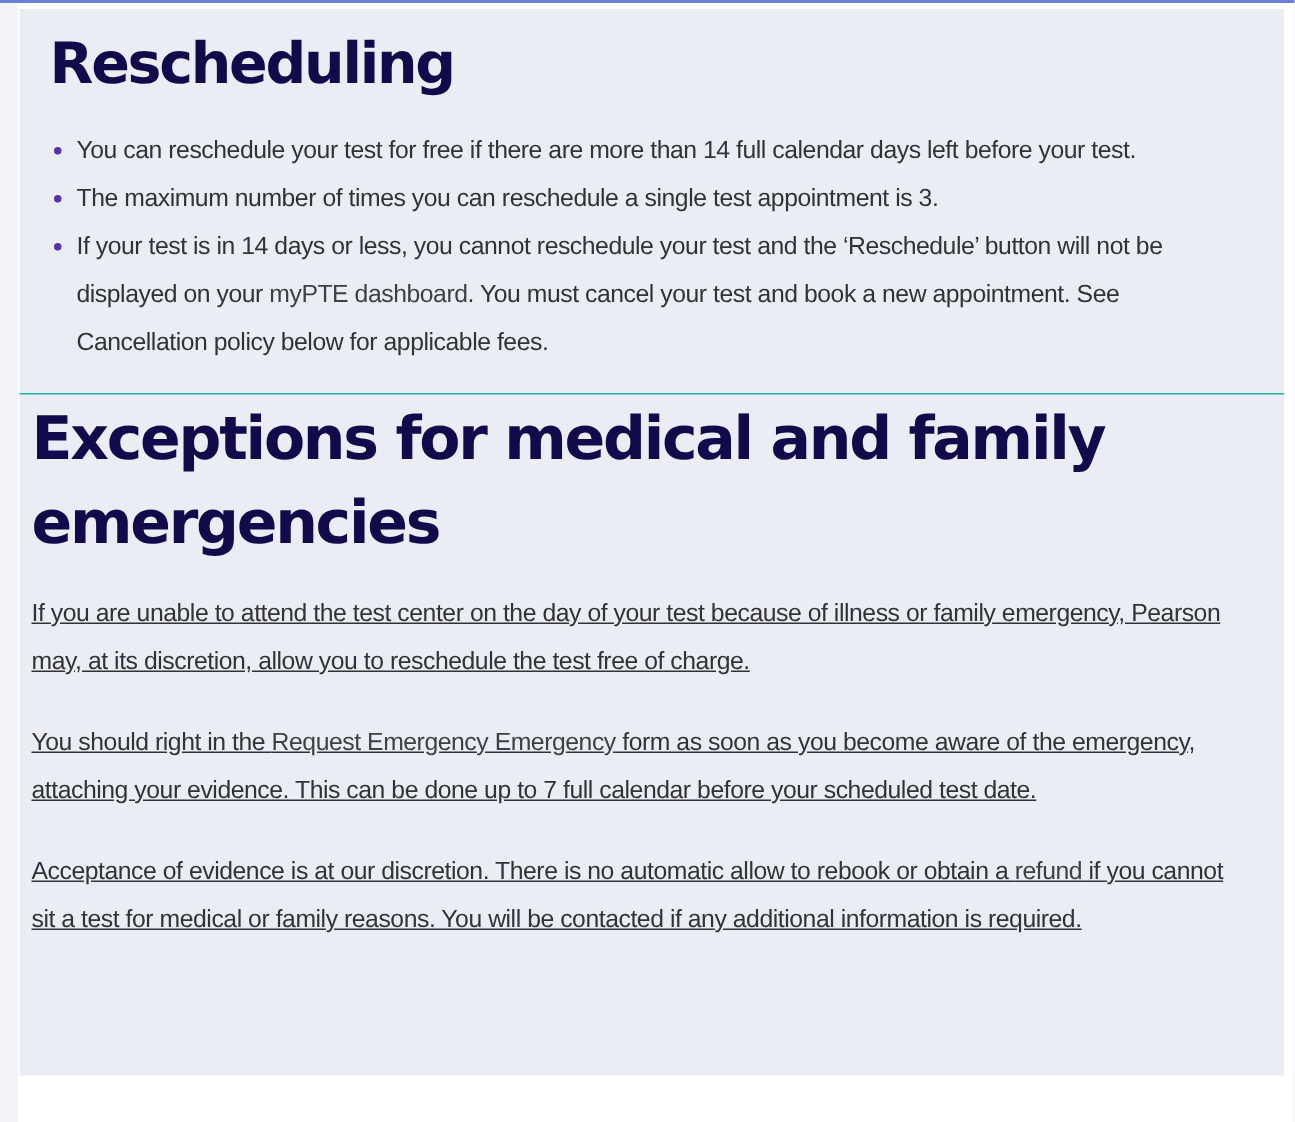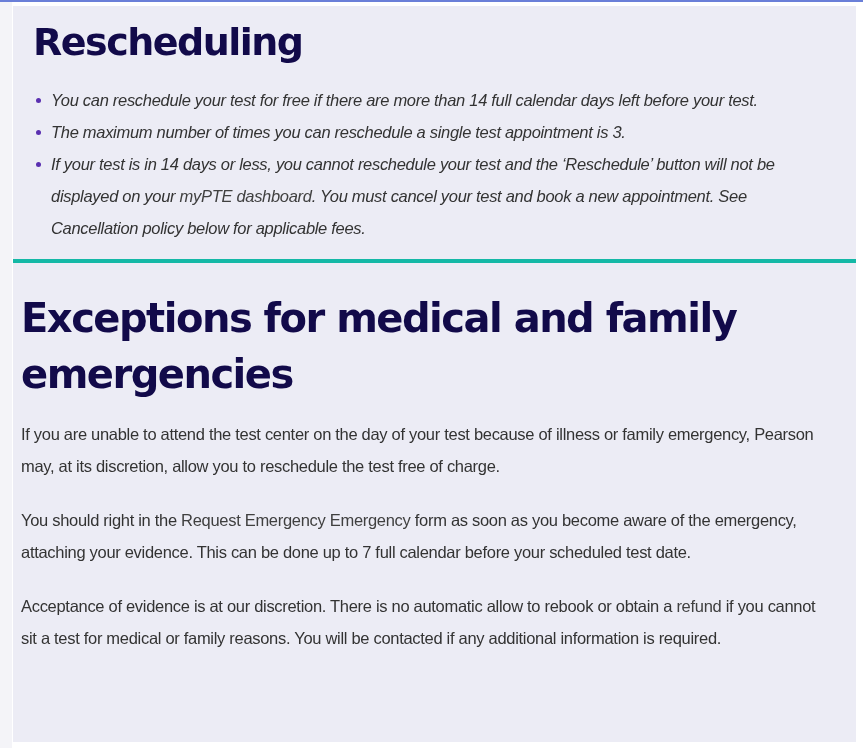--- a/index.html
+++ b/index.html
@@ -14,40 +14,41 @@
     background: #6a7fd8;
   }
   .leftstrip {
     position: absolute; left: 0; top: 2px; width: 12px; height: 746px;
     background: #f4f4f8;
   }
   .panel {
     position: absolute; left: 13px; top: 6px; width: 843px;
     background: #ececf5;
   }
-  .section1 { padding: 12px 20px 10px 20px; border-bottom: 4px solid #14b8a6; height: 257px; box-sizing: border-box; }
-  .section2 { padding: 2px 24px 10px 8px; height: 454px; box-sizing: border-box; margin-top: 25px; }
+  .section1 { padding: 12px 20px 10px 20px; border-bottom: 1px solid #14b8a6; height: 257px; box-sizing: border-box; }
+  .section2 { padding: 2px 24px 10px 8px; height: 454px; box-sizing: border-box; }
   h1 {
     margin: 0; color: #120a4a; font-weight: 600;
     font-family: "DejaVu Sans", sans-serif; letter-spacing: -1.5px;
   }
   .h-resched { font-size: 38px; line-height: 48px; margin-bottom: 18px; }
   .h-except { font-size: 40px; line-height: 56px; margin-bottom: 16px; }
-  ul { margin: 0; padding: 0 0 0 18px; list-style: none; font-style: italic; }
+  ul { margin: 0; padding: 0 0 0 18px; list-style: none; }
   li {
     position: relative; color: #333333; font-size: 16.5px; line-height: 32px;
     letter-spacing: -0.3px;
   }
   li::before {
     content: ""; position: absolute; left: -15px; top: 14px;
     width: 5px; height: 5px; border-radius: 50%; background: #5a2fb0;
   }
   p {
     margin: 0 0 22px 0; color: #333333; font-size: 16.5px; line-height: 32px;
     letter-spacing: -0.3px;
+    text-decoration: underline;
   }
   a { color: #404040; text-decoration: none; }
 </style>
 </head>
 <body>
 
 <div class="topbar"></div>
 <div class="leftstrip"></div>
 
 <div class="panel">

